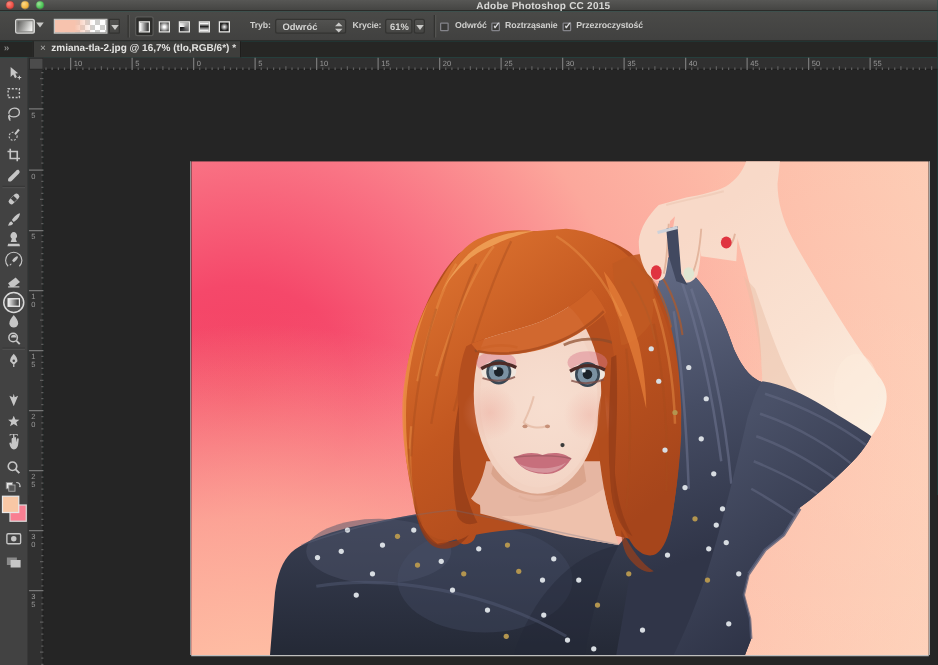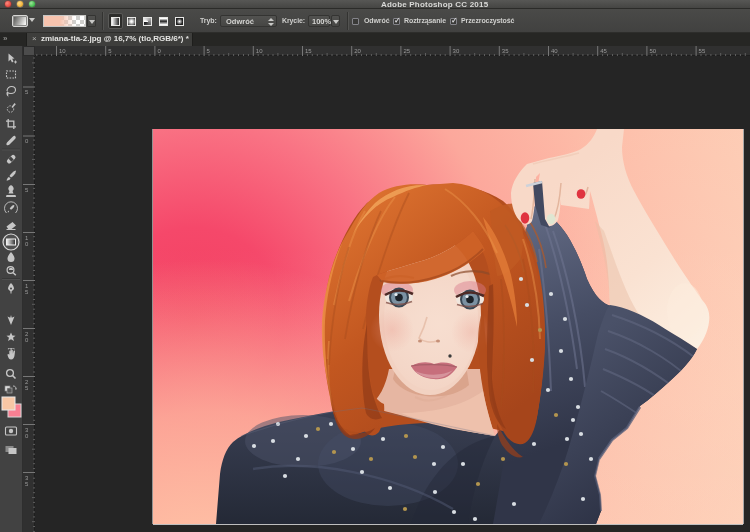--- a/index.html
+++ b/index.html
@@ -80,21 +80,21 @@
     <div class="abs" style="left:175px; top:8px; width:9px; height:9px; border:1px solid #e8e8e6; background:radial-gradient(closest-side,#fdfdfd, #222 90%);"></div>
 
     <div class="optlabel" style="left:200px;">Tryb:</div>
     <div class="dd" style="left:220px; width:57px;">
         <span style="position:absolute;left:5px;top:1px;">Odwróć</span>
       <span style="position:absolute;right:2px;top:2px;width:0;height:0;border-left:3px solid transparent;border-right:3px solid transparent;border-bottom:3.5px solid #c9c9c7;"></span>
         <span style="position:absolute;right:2px;top:6.5px;width:0;height:0;border-left:3px solid transparent;border-right:3px solid transparent;border-top:3.5px solid #c9c9c7;"></span>
       </div>
     <div class="optlabel" style="left:282px;">Krycie:</div>
     <div class="dd" style="left:308px; width:22px;">
-        <span style="position:absolute;left:3px;top:1px;">100%</span>
+        <span style="position:absolute;left:3px;top:1px;">61%</span>
       </div>
     <div class="dd" style="left:331px; width:9px;">
         <div class="abs" style="left:1px; top:4px; width:0; height:0; border-left:3px solid transparent; border-right:3px solid transparent; border-top:4px solid #c9c9c7;"></div>
       </div>
     <div class="sep" style="left:347px;"></div>
     <div class="cb" style="left:352px;"></div>
     <div class="optlabel" style="left:364px;">Odwróć</div>
     <div class="cb" style="left:393px;">
         <span>✓</span>
       </div>

